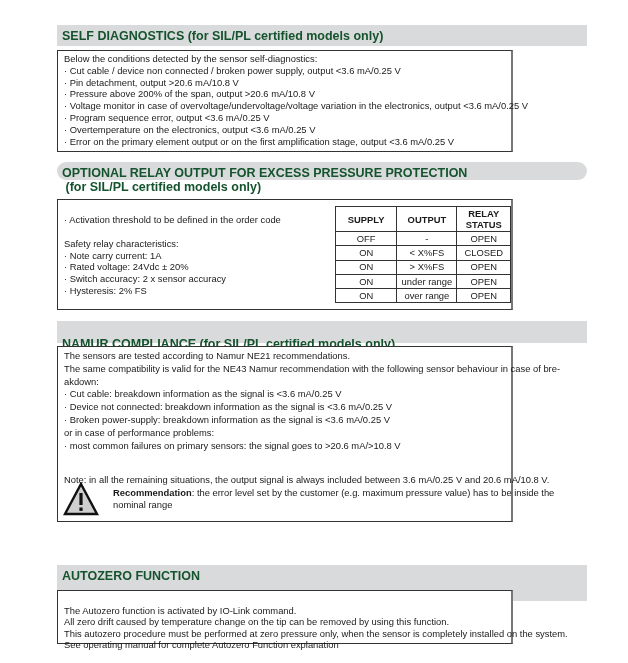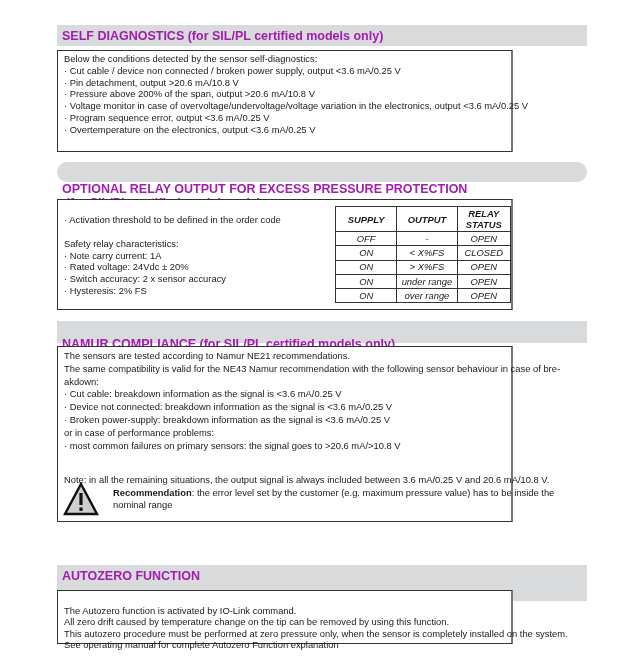--- a/index.html
+++ b/index.html
@@ -1,47 +1,48 @@
 <!DOCTYPE html>
 <html><head>
   <meta charset="utf-8">
   <style>
     html, body { margin: 0; padding: 0; background: #ffffff; }
     body { width: 628px; height: 663px; position: relative; overflow: hidden;
            font-family: "Liberation Sans", sans-serif; color: #1a1a1a; }
     .hdr { position: absolute; left: 57px; width: 530px; background: #d9dadb;
-           font-weight: bold; font-size: 12.5px; color: #a21caf; box-sizing: border-box;
+           font-weight: bold; font-size: 12.5px; color: #14532d; box-sizing: border-box;
            padding-left: 5px; line-height: 14px; }
     .box { position: absolute; left: 57px; width: 456px; box-sizing: border-box;
            border: 1.3px solid #333; border-right: 2px solid #777; border-bottom: 1.6px solid #333;
            background: #fff; font-size: 9.4px; line-height: 11.8px; padding: 2px 6px; }
     .box p { margin: 0; white-space: nowrap; }
     table.relay { position: absolute; left: 277px; top: 6px; border-collapse: collapse;
-                  font-size: 9.4px; font-style: italic; }
+                  font-size: 9.4px; }
     table.relay td, table.relay th { border: 1.2px solid #333; text-align: center; padding: 0;
                   height: 13.3px; line-height: 12px; }
     table.relay th { font-weight: bold; height: 24px; line-height: 11px; }
     .warn { position: absolute; left: 5px; top: 135px; width: 36px; height: 34px; }
     .rec { position: absolute; left: 55px; top: 140px; width: 460px; white-space: normal; line-height: 11.5px; }
   </style>
 </head>
 <body>
 
 <div class="hdr" style="top:25px;height:21px;padding-top:4px;">SELF DIAGNOSTICS (for SIL/PL certified models only)</div>
 <div class="box" style="top:50px;height:102px;">
   <p>Below the conditions detected by the sensor self-diagnostics:</p>
   <p>· Cut cable / device non connected / broken power supply, output &lt;3.6 mA/0.25 V</p>
   <p>· Pin detachment, output &gt;20.6 mA/10.8 V</p>
   <p>· Pressure above 200% of the span, output &gt;20.6 mA/10.8 V</p>
   <p>· Voltage monitor in case of overvoltage/undervoltage/voltage variation in the electronics, output &lt;3.6 mA/0.25 V</p>
   <p>· Program sequence error, output &lt;3.6 mA/0.25 V</p>
   <p>· Overtemperature on the electronics, output &lt;3.6 mA/0.25 V</p>
+  <p>· Error on the primary element output or on the first amplification stage, output &lt;3.6 mA/0.25 V</p>
 </div>
 
-<div class="hdr" style="top:162px;height:18px;padding-top:20px;border-radius:14px;">
+<div class="hdr" style="top:162px;height:18px;padding-top:4px;border-radius:14px;">
   <div>OPTIONAL RELAY OUTPUT FOR EXCESS PRESSURE PROTECTION</div>
   <div style="white-space:pre;"> (for SIL/PL certified models only)</div>
 </div>
 <div class="box" style="top:199px;height:111px;">
   <p style="margin-top:12px;">· Activation threshold to be defined in the order code</p>
   <p style="margin-top:12px;">Safety relay characteristics:</p>
   <p>· Note carry current: 1A</p>
   <p>· Rated voltage: 24Vdc ± 20%</p>
   <p>· Switch accuracy: 2 x sensor accuracy</p>
   <p>· Hysteresis: 2% FS</p>

